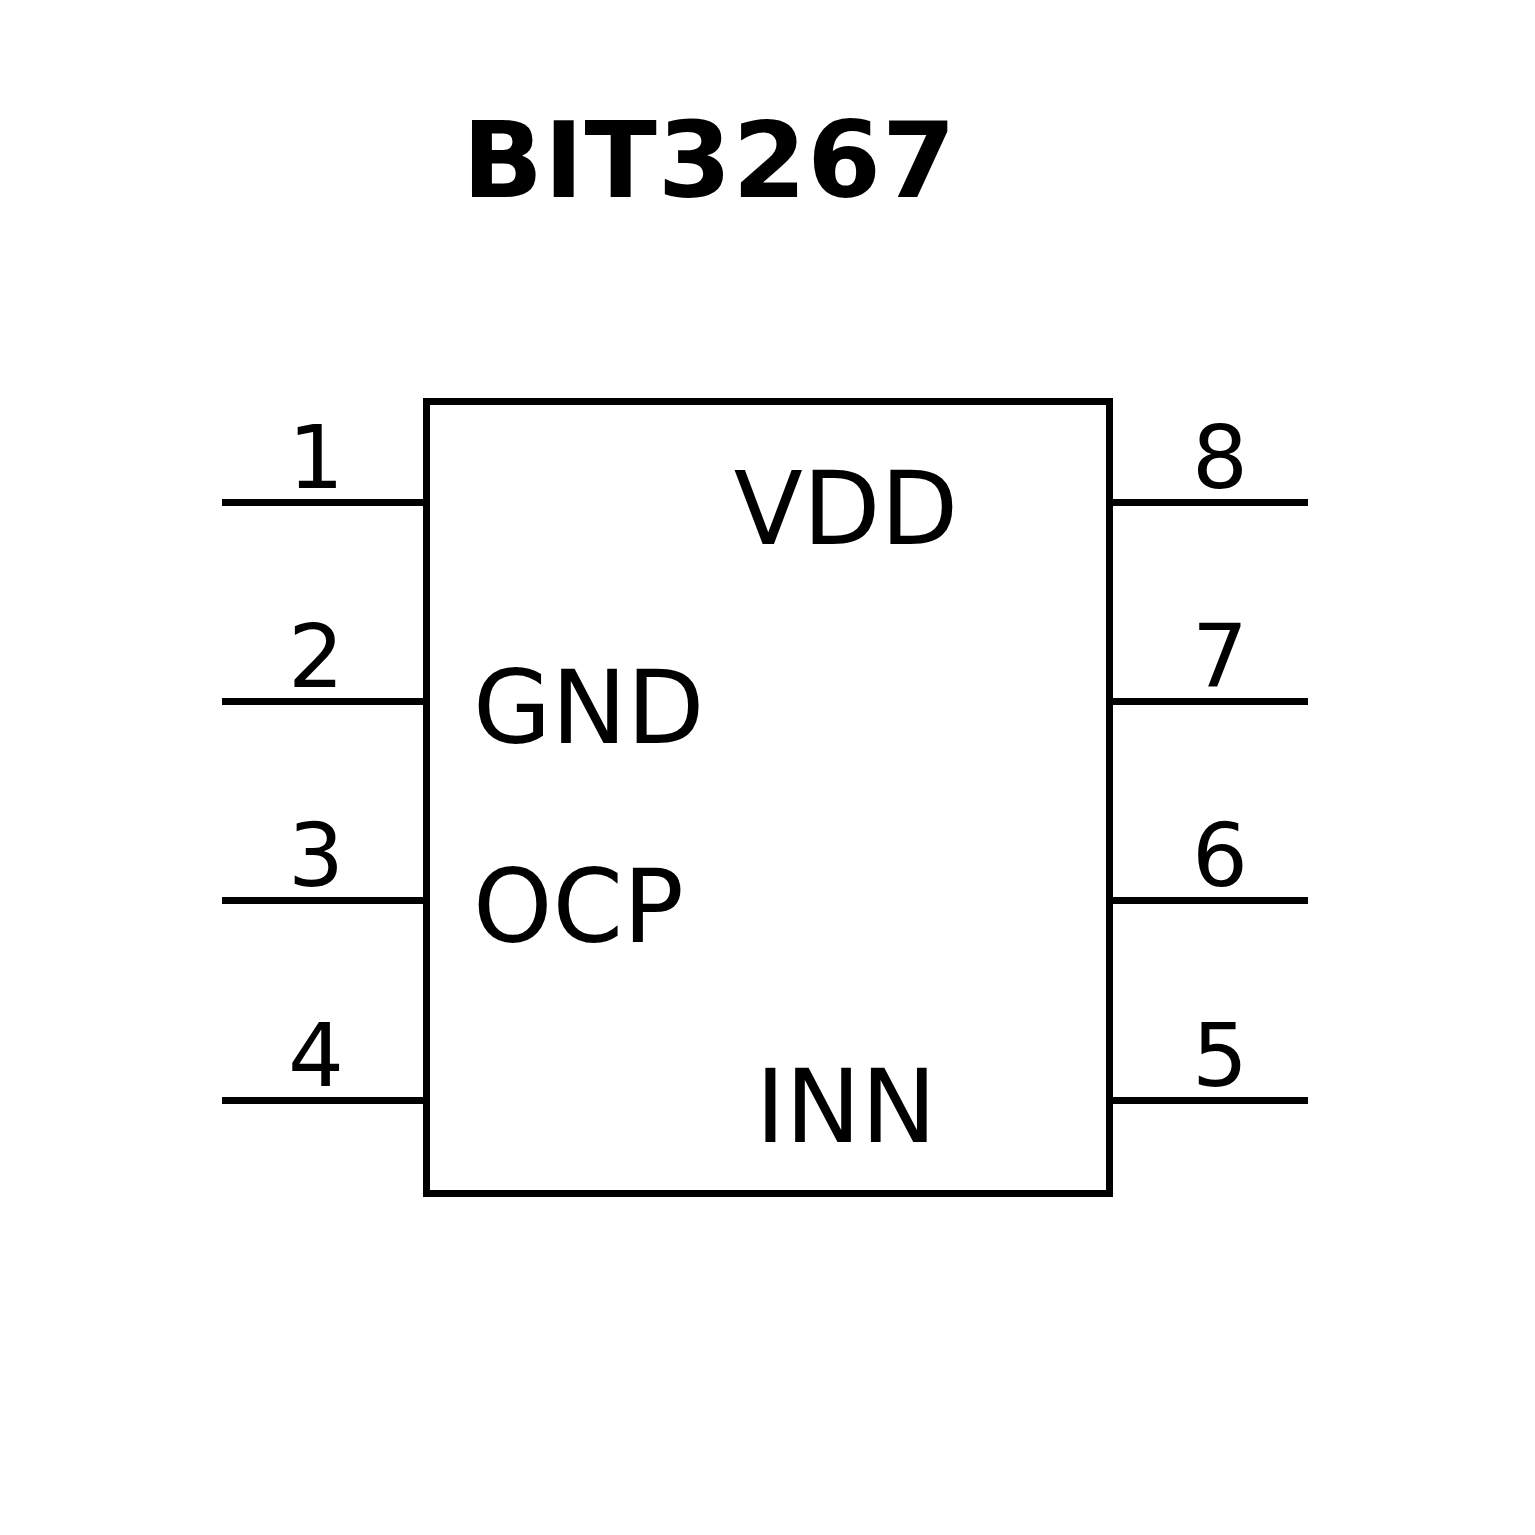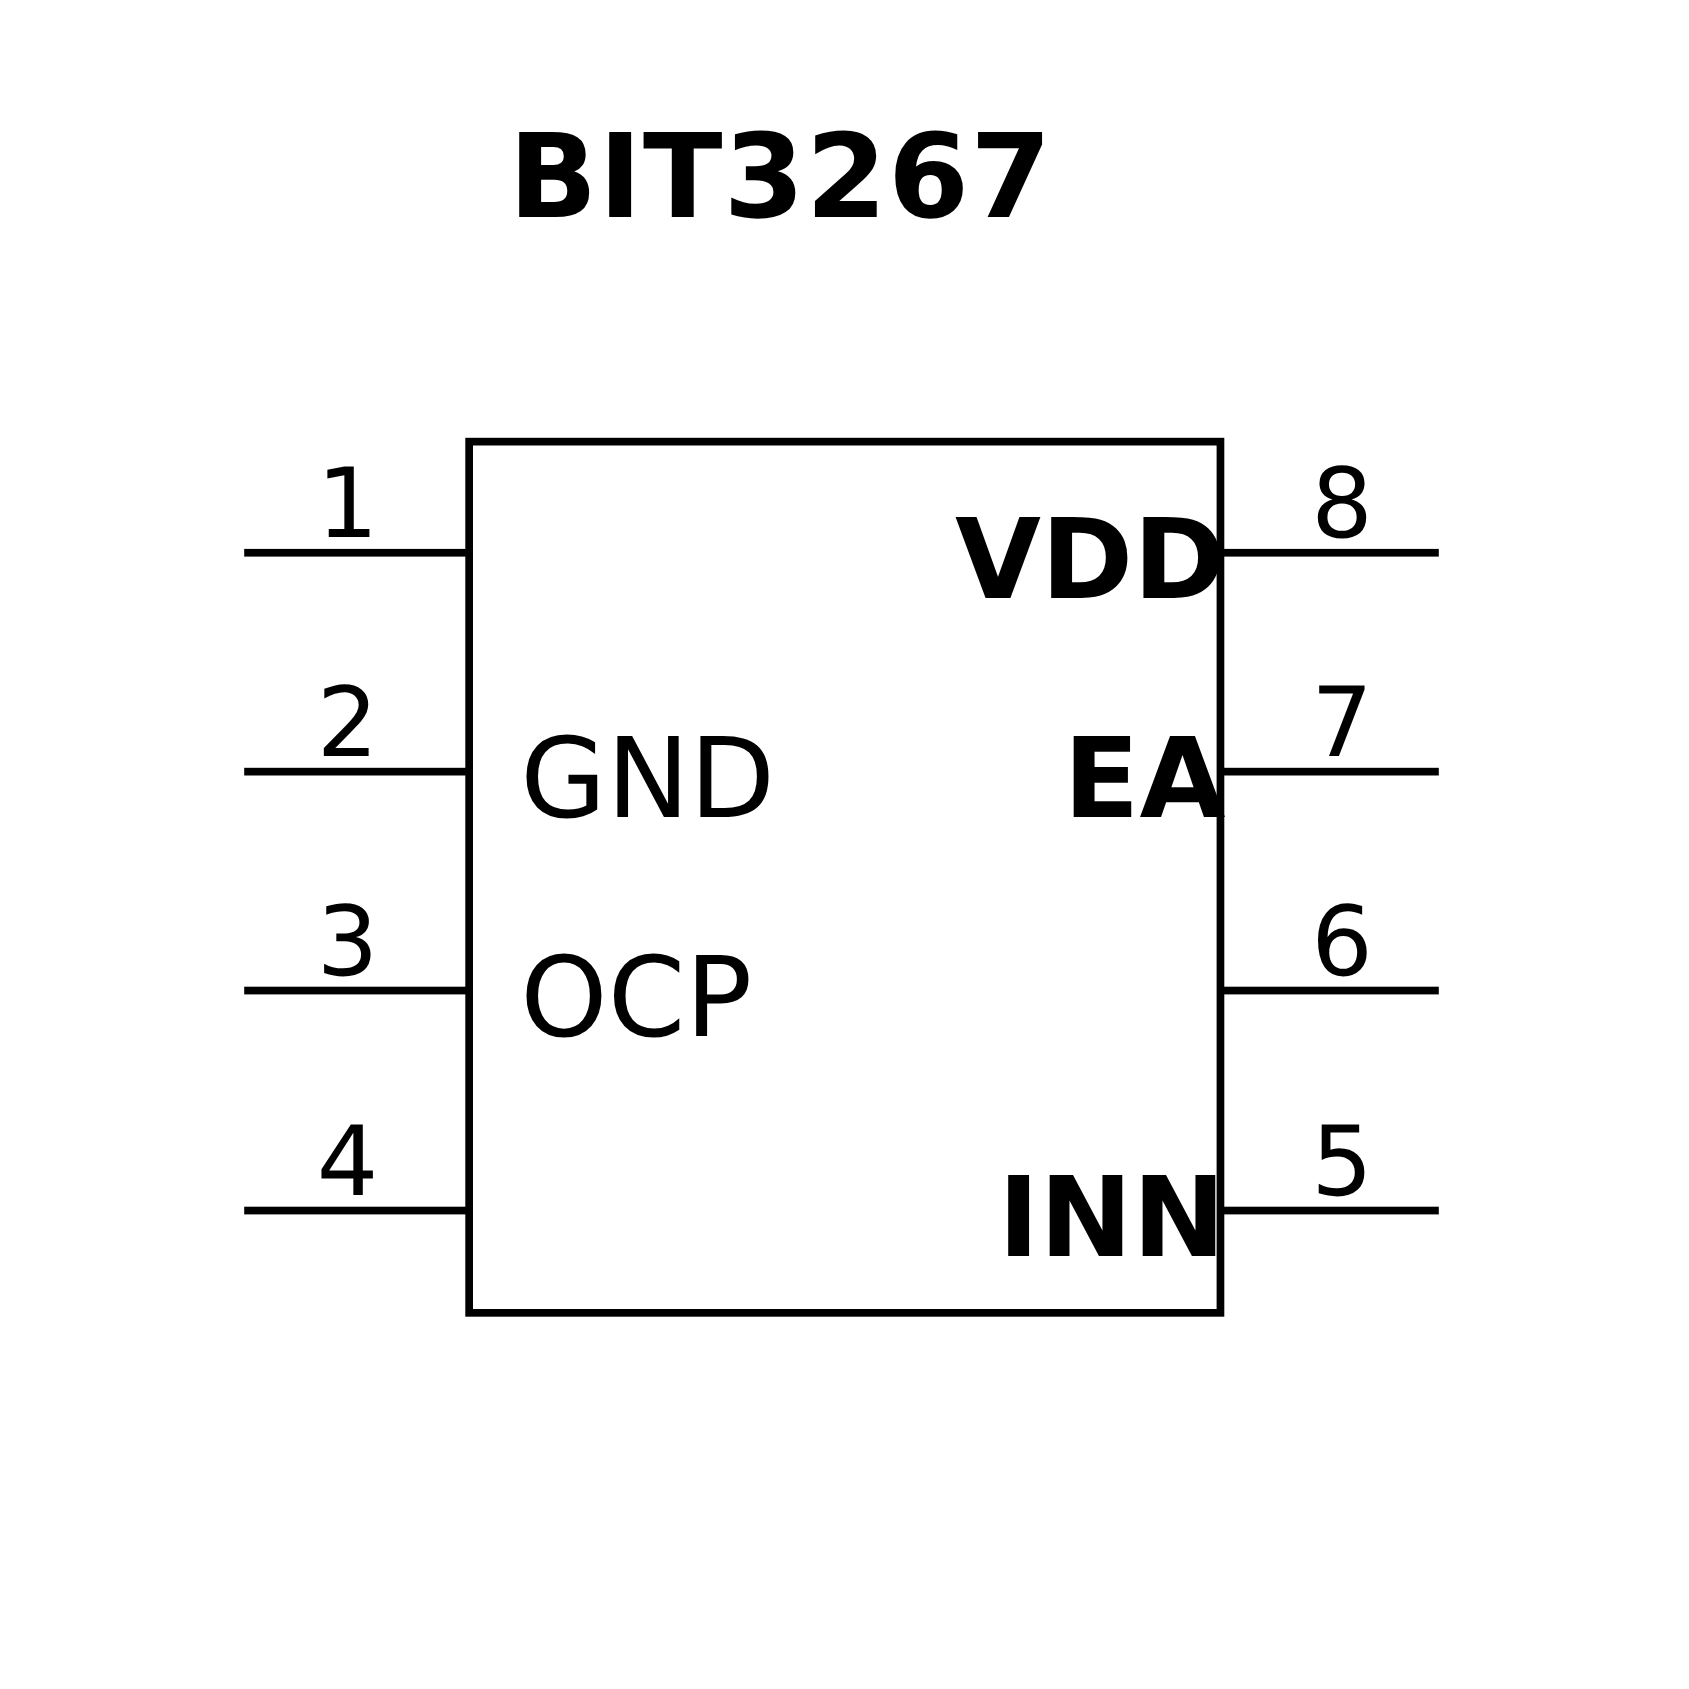--- a/index.html
+++ b/index.html
@@ -88,24 +88,23 @@
     font-size: 101px;
     line-height: 101px;
     color: #000000;
     white-space: nowrap;
   }
   .pin-label.left {
     left: 473px;
     text-align: left;
   }
   .pin-label.right {
-    left: 714px;
+    left: 646px;
     width: 400px;
-    text-align: right;
-    font-weight: bold;
+    text-align: center;
   }
 </style>
 </head>
 <body>
 
 <div id="diagram">
 
   <div class="chip-title">BIT3267</div>
 
   <div class="chip-body"></div>
@@ -123,21 +122,20 @@
 
   <div class="lead left" style="top:1097px;"></div>
   <div class="pin-number left" style="top:1012px;">4</div>
 
   <div class="lead right" style="top:499px;"></div>
   <div class="pin-number right" style="top:414px;">8</div>
   <div class="pin-label right" style="top:459px;">VDD</div>
 
   <div class="lead right" style="top:698px;"></div>
   <div class="pin-number right" style="top:613px;">7</div>
-  <div class="pin-label right" style="top:658px;">EA</div>
 
   <div class="lead right" style="top:897px;"></div>
   <div class="pin-number right" style="top:812px;">6</div>
 
   <div class="lead right" style="top:1097px;"></div>
   <div class="pin-number right" style="top:1012px;">5</div>
   <div class="pin-label right" style="top:1057px;">INN</div>
 
 </div>
 

